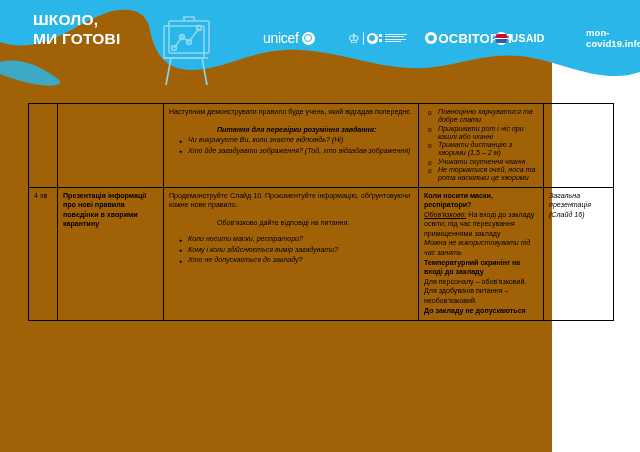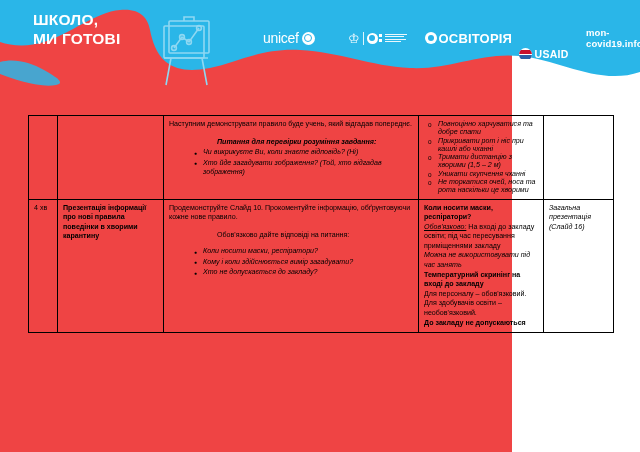--- a/index.html
+++ b/index.html
@@ -8,23 +8,23 @@
   }
   body {
     width: 640px;
     height: 452px;
     background: #ffffff;
     font-family: "Liberation Sans", sans-serif;
     overflow: hidden;
   }
   .page {
     position: relative;
-    width: 512px;
+    width: 552px;
     height: 452px;
-    background: #ef4444;
+    background: #a16207;
   }
 
   
   .banner {
     position: absolute;
     left: 0; top: 0;
     width: 640px;
     height: 95px;
     overflow: hidden;
   }
@@ -160,21 +160,21 @@
     left: 3px; top: 3px;
     width: 6px; height: 6px;
     border-radius: 50%;
     background: #29b3e8;
   }
   .osv-txt {
     font-size: 13px;
     font-weight: bold;
     letter-spacing: 0.2px;
   }
-  .logo-usaid { left: 256px; margin-top: 16px; }
+  .logo-usaid { left: 232px; }
   .usaid-mark {
     width: 13px; height: 13px;
     border-radius: 50%;
     background: #ffffff;
     margin-right: 2.5px;
     position: relative;
     overflow: hidden;
   }
   .usaid-mark::before {
     content: "";
@@ -197,21 +197,21 @@
   .site-txt {
     font-size: 9.5px;
     font-weight: bold;
     letter-spacing: 0.1px;
   }
 
   
   .tbl-wrap {
     position: absolute;
     left: 28px;
-    top: 115px;
+    top: 103px;
     width: 585px;
   }
   table.grid {
     border-collapse: collapse;
     table-layout: fixed;
     width: 585px;
     font-size: 7.1px;
   }
   table.grid td {
     border: 0.8px solid #000000;
@@ -236,21 +236,21 @@
 
   ul.blist {
     margin: 1px 0 0 0;
     padding: 0 0 0 19px;
     list-style: none;
   }
   ul.blist > li {
     position: relative;
     font-style: italic;
     line-height: 9.6px;
-    margin: 0 0 1px 15px;
+    margin: 0 0 1px 0;
   }
   ul.blist > li::before {
     content: "\25CF";
     position: absolute;
     left: -9px;
     top: -0.5px;
     font-size: 5.2px;
     font-style: normal;
     line-height: 10px;
   }
@@ -390,21 +390,21 @@
             <li>Коли носити маски, респіратори?</li>
             <li>Кому і коли здійснюється вимір загадувати?</li>
             <li>Хто не допускається до закладу?</li>
           </ul>
         </td>
         <td>
           <p class="pp b">Коли носити маски, респіратори?</p>
           <p class="pp"><span class="i u">Обов'язково:</span><span> На вході до закладу освіти; під час пересування приміщеннями закладу</span></p>
           <p class="pp i">Можна не використовувати під час занять</p>
           <p class="pp b">Температурний скринінг на вході до закладу</p>
-          <p class="pp">Для персоналу – обов'язковий. Для здобувачів освіти – необов'язковий.</p>
+          <p class="pp">Для персоналу – обов'язковий. Для здобувачів питання – необов'язковий.</p>
           <p class="pp b">До закладу не допускаються</p>
         </td>
         <td class="i">Загальна презентація (Слайд 16)</td>
       </tr>
 
     </tbody>
   </table>
   </div>
 
 </div>

